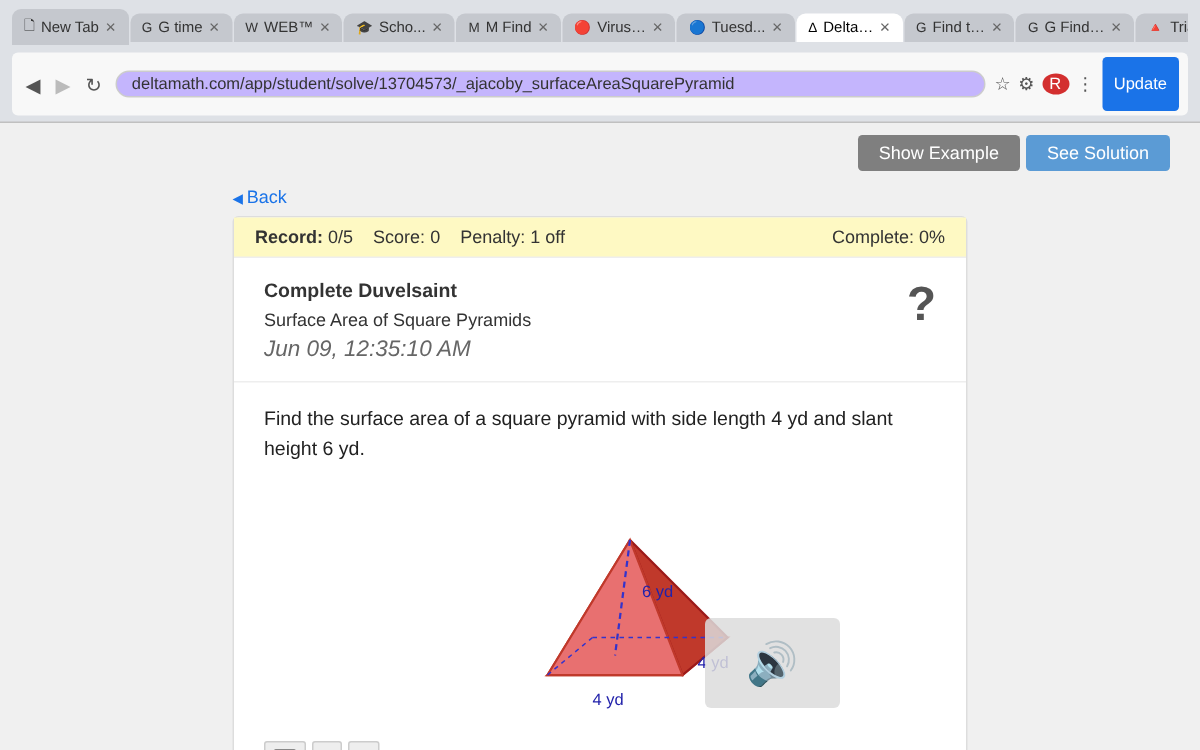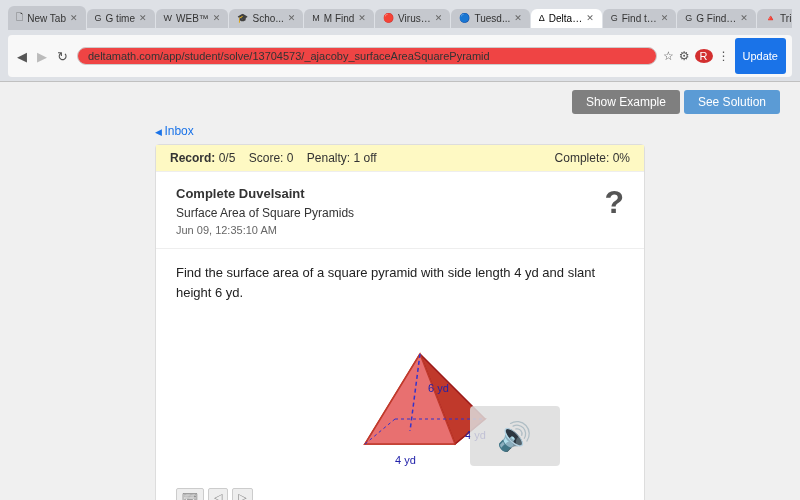--- a/index.html
+++ b/index.html
@@ -72,21 +72,21 @@
       background: none;
       border: none;
       font-size: 13px;
       color: #555;
       cursor: pointer;
       padding: 1px 3px;
     }
     .nav-btn:disabled { color: #bbb; cursor: default; }
     .address-bar {
       flex: 1;
-      background: #ef4444;
+      background: #c4b5fd;
       border: 1px solid #ccc;
       border-radius: 12px;
       padding: 2px 10px;
       font-size: 11px;
       color: #333;
       display: flex;
       align-items: center;
     }
     .nav-right {
       display: flex;
@@ -161,21 +161,21 @@
     .problem-header {
       display: flex;
       justify-content: space-between;
       align-items: flex-start;
       padding: 12px 20px 10px;
       border-bottom: 1px solid #eee;
     }
     .problem-meta { line-height: 1.5; }
     .student-name { font-weight: bold; font-size: 13px; color: #333; }
     .problem-topic { font-size: 12px; color: #333; }
-    .problem-date { font-size: 11px; color: #666; }
+    .problem-date { font-size: 15px; color: #666; font-style: italic; }
     .help-icon {
       font-size: 32px;
       color: #555;
       font-weight: bold;
     }
 
     
     .problem-body {
       padding: 14px 20px 10px;
     }
@@ -310,21 +310,21 @@
 </div>
 
 <div class="page-content">
 
   <div class="top-actions">
     <button class="action-btn btn-example">Show Example</button>
     <button class="action-btn btn-solution">See Solution</button>
   </div>
 
   <div class="back-btn-row">
-    <button class="back-btn">Inbox</button>
+    <button class="back-btn">Back</button>
   </div>
 
   <div class="main-card">
 
     <div class="record-bar">
       <span>
         <strong>Record:</strong>
         <span>0/5</span>
         &nbsp;&nbsp;
         <span>Score:</span>

